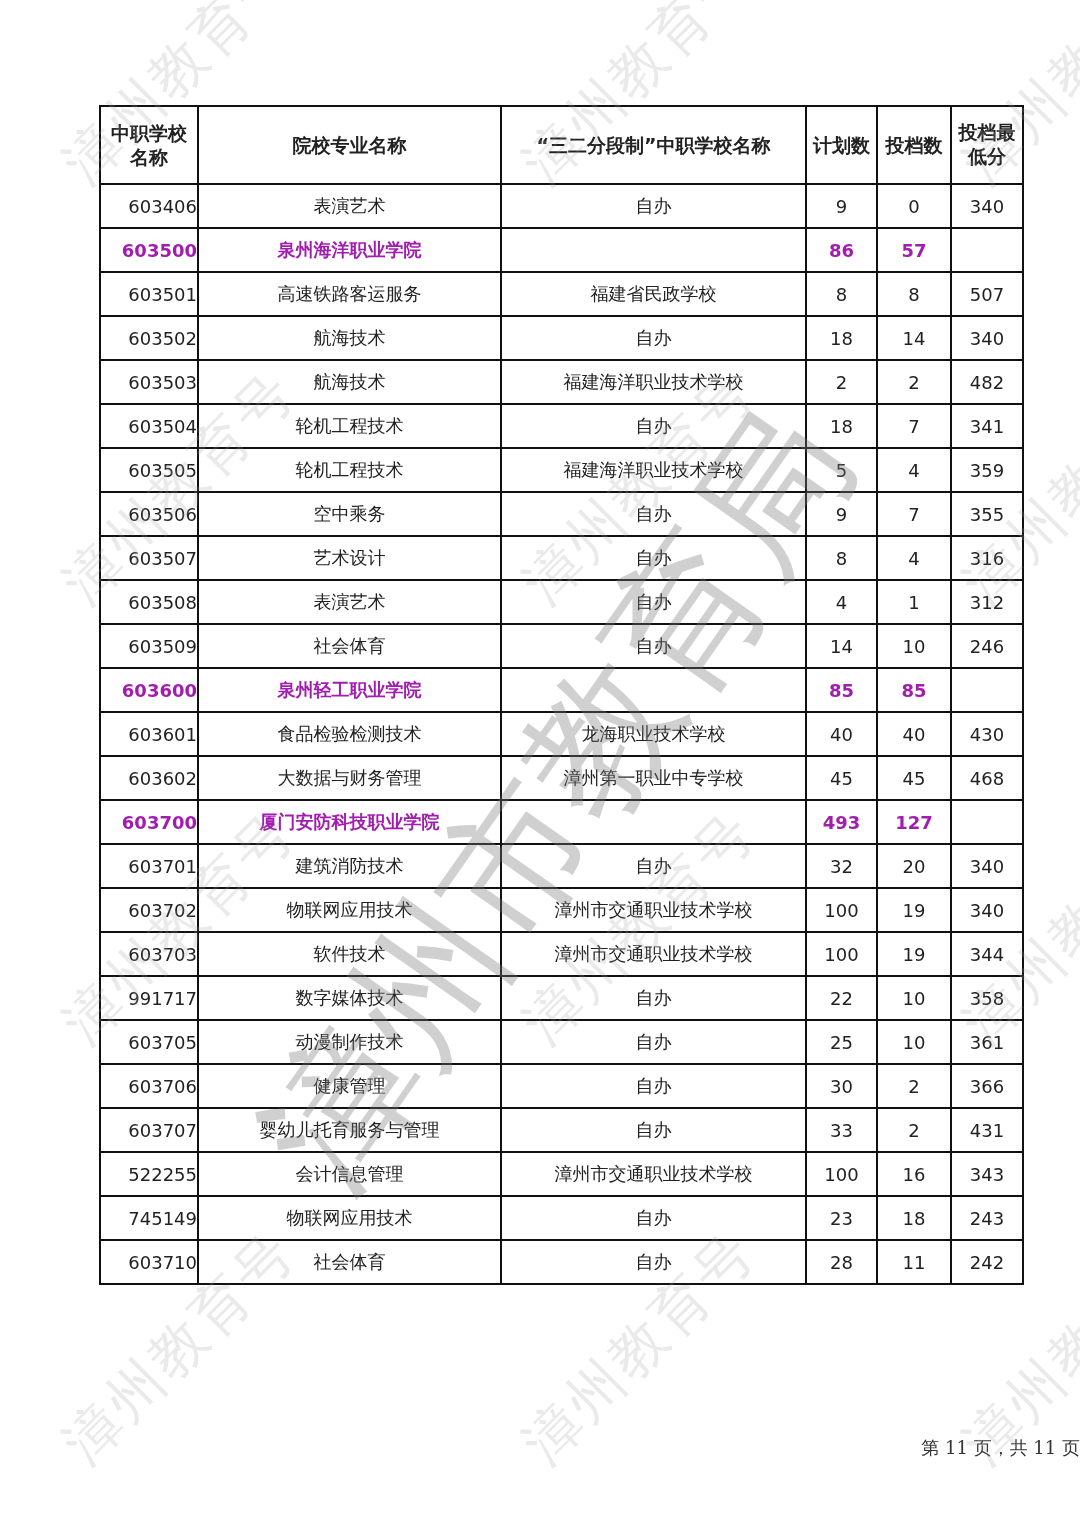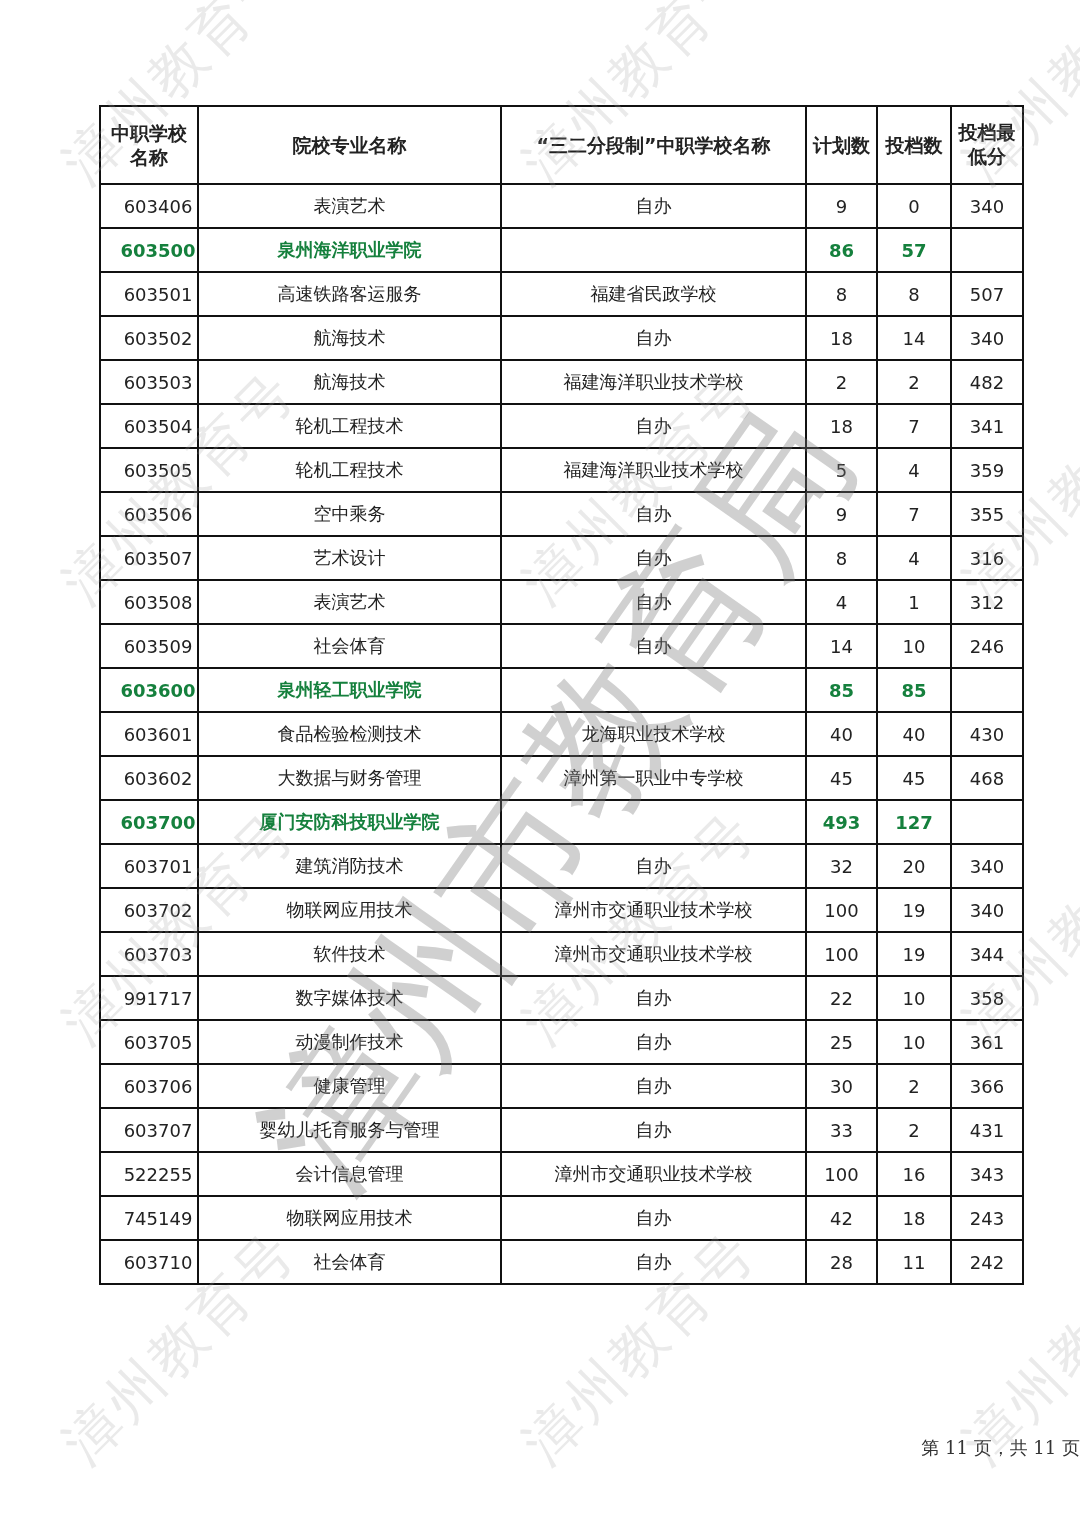--- a/index.html
+++ b/index.html
@@ -13,22 +13,22 @@
     table.admit {
       position: absolute; left: 99px; top: 105px; width: 923px;
       border-collapse: collapse; table-layout: fixed; z-index: 1;
     }
     table.admit th, table.admit td {
       border: 2px solid #111; text-align: center; vertical-align: middle; padding: 0;
       font-size: 18px; color: #222;
     }
     table.admit th { height: 76px; font-weight: bold; font-size: 19px; line-height: 24px; }
     table.admit td { height: 42px; }
-    table.admit td.code { text-align: center; padding-left: 18px; }
-    tr.group td { font-weight: bold; color: #15803d; }
+    table.admit td.code { text-align: right; padding-left: 18px; }
+    tr.group td { font-weight: bold; color: #a21caf; }
     .footer {
       position: absolute; top: 1436px; left: 0; width: 1080px; text-align: right;
       font-size: 18px; color: #333; font-family: "DejaVu Serif", serif; z-index: 1;
     }
   </style>
 </head>
 <body>
 
 <table class="admit">
   <colgroup>
@@ -231,21 +231,21 @@
         <td>会计信息管理</td>
         <td>漳州市交通职业技术学校</td>
         <td>100</td>
         <td>16</td>
         <td>343</td>
       </tr>
       <tr>
         <td class="code">745149</td>
         <td>物联网应用技术</td>
         <td>自办</td>
-        <td>42</td>
+        <td>23</td>
         <td>18</td>
         <td>243</td>
       </tr>
       <tr>
         <td class="code">603710</td>
         <td>社会体育</td>
         <td>自办</td>
         <td>28</td>
         <td>11</td>
         <td>242</td>

